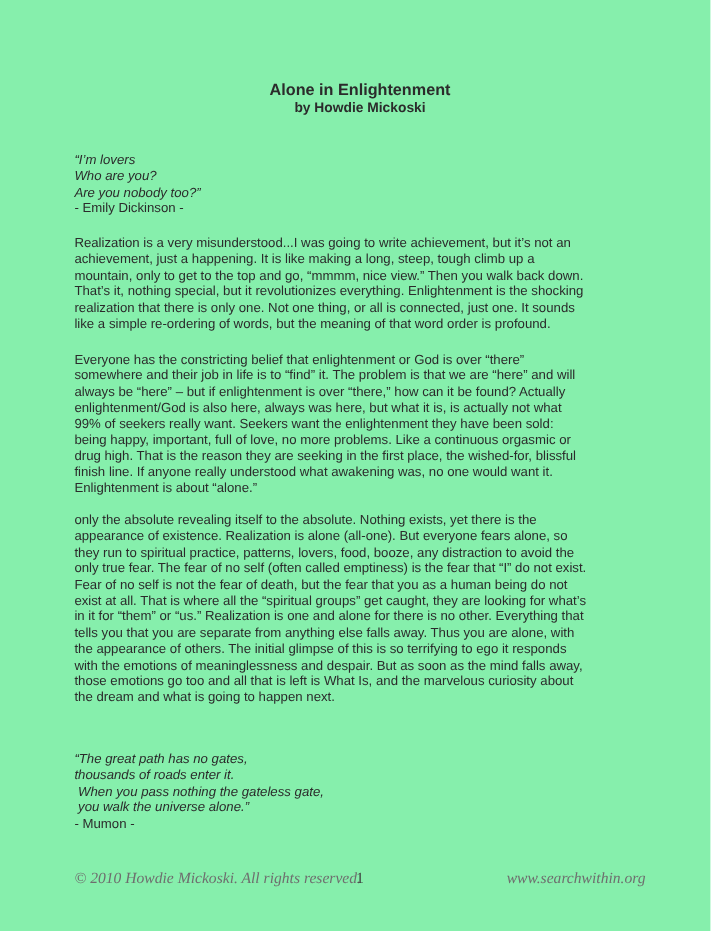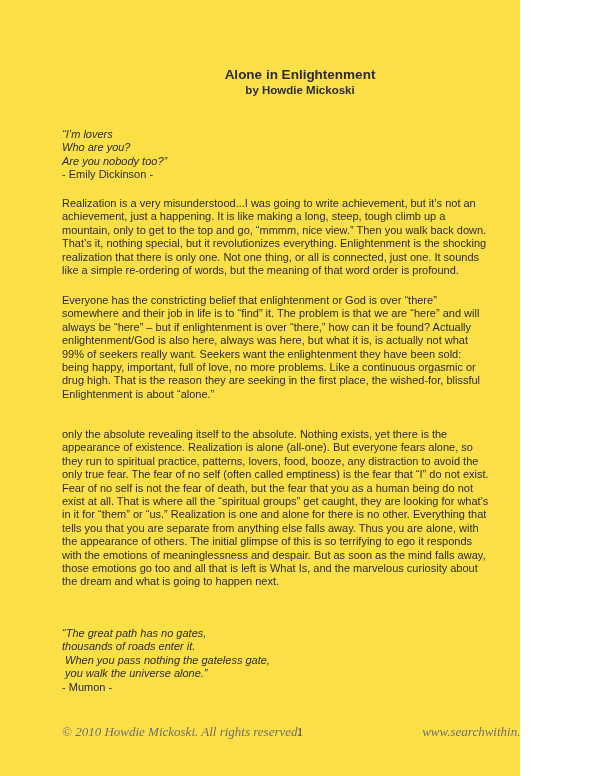--- a/index.html
+++ b/index.html
@@ -2,23 +2,23 @@
 <html><head>
 <meta charset="utf-8">
 <style>
   html, body {
     margin: 0;
     padding: 0;
     background: #ffffff;
   }
   .page {
     position: relative;
-    width: 520px;
+    width: 592px;
     height: 776px;
-    background: #fde047;
+    background: #86efac;
     overflow: hidden;
     font-family: "Liberation Sans", sans-serif;
     color: #2b2b2b;
   }
   .title-block {
     position: absolute;
     top: 67px;
     left: 0;
     width: 600px;
     text-align: center;
@@ -104,20 +104,21 @@
   </div>
 
   <div class="block para-2">
     <div class="line">Everyone has the constricting belief that enlightenment or God is over “there”</div>
     <div class="line">somewhere and their job in life is to “find” it. The problem is that we are “here” and will</div>
     <div class="line">always be “here” – but if enlightenment is over “there,” how can it be found? Actually</div>
     <div class="line">enlightenment/God is also here, always was here, but what it is, is actually not what</div>
     <div class="line">99% of seekers really want. Seekers want the enlightenment they have been sold:</div>
     <div class="line">being happy, important, full of love, no more problems. Like a continuous orgasmic or</div>
     <div class="line">drug high. That is the reason they are seeking in the first place, the wished-for, blissful</div>
+    <div class="line">finish line. If anyone really understood what awakening was, no one would want it.</div>
     <div class="line">Enlightenment is about “alone.”</div>
   </div>
 
   <div class="block para-3">
     <div class="line">only the absolute revealing itself to the absolute. Nothing exists, yet there is the</div>
     <div class="line">appearance of existence. Realization is alone (all-one). But everyone fears alone, so</div>
     <div class="line">they run to spiritual practice, patterns, lovers, food, booze, any distraction to avoid the</div>
     <div class="line">only true fear. The fear of no self (often called emptiness) is the fear that “I” do not exist.</div>
     <div class="line">Fear of no self is not the fear of death, but the fear that you as a human being do not</div>
     <div class="line">exist at all. That is where all the “spiritual groups” get caught, they are looking for what’s</div>

